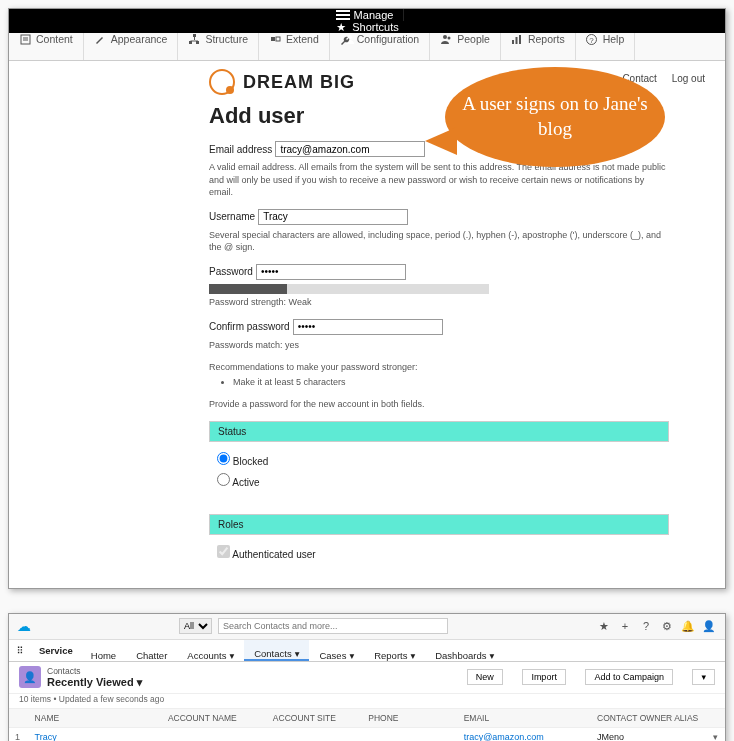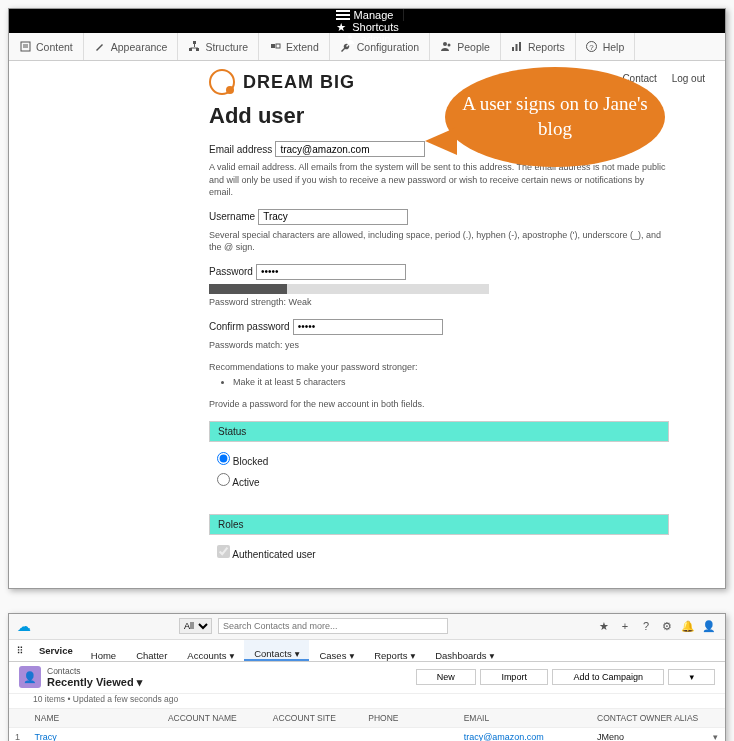--- a/index.html
+++ b/index.html
@@ -9,21 +9,21 @@
 
 
 .admin-bar { background: #000; color: #fff; display: flex; align-items: center; height: 24px; font-size: 11px; flex-direction: column; }
 .admin-bar .manage { background: #000; padding: 0 10px 0 6px; display: flex; align-items: center; gap: 4px; height: 100%; border-right: 1px solid #222; }
 .admin-bar .item { padding: 0 10px; display: flex; align-items: center; gap: 5px; height: 100%; color: #fff; }
 .hamburger { width: 14px; height: 10px; display: inline-block; }
 .hamburger span { display: block; height: 2px; background: #fff; margin-bottom: 2px; }
 
 
 .sub-bar { background: #f9f9f9; border-bottom: 1px solid #ccc; display: flex; height: 28px; font-size: 10.5px; }
-.sub-bar .tab { padding: 0 10px; display: flex; align-items: center; gap: 5px; border-right: 1px solid #ddd; color: #555; }
+.sub-bar .tab { padding: 0 10px; display: flex; align-items: flex-start; gap: 5px; border-right: 1px solid #ddd; color: #555; }
 .icon-box { width: 12px; height: 12px; display: inline-flex; align-items: center; justify-content: center; }
 
 
 .site-header { display: flex; align-items: center; padding: 8px 0 2px 200px; position: relative; }
 .logo-circle { width: 26px; height: 26px; border: 2px solid #e67e22; border-radius: 50%; margin-right: 8px; position: relative; }
 .logo-circle::after { content: ""; position: absolute; width: 8px; height: 8px; background: #e67e22; border-radius: 50%; bottom: -1px; right: -1px; }
 .site-title { font-size: 18px; font-weight: bold; letter-spacing: 1px; }
 .header-links { position: absolute; right: 20px; top: 12px; font-size: 10px; color: #444; }
 .header-links span { margin-left: 12px; }
 
@@ -60,22 +60,22 @@
 .sf-nav { display: flex; align-items: center; height: 22px; border-bottom: 1px solid #ccc; font-size: 9.5px; }
 .sf-nav .dots { width: 22px; text-align: center; }
 .sf-nav .svc { font-weight: bold; padding: 0 8px; }
 .sf-nav .nitem { padding: 0 10px; height: 100%; display: flex; align-items: flex-end; gap: 3px; color: #222; }
 .sf-nav .nitem.active { border-bottom: 2px solid #4a90e2; background: #eef4fb; }
 
 .sf-listhead { display: flex; align-items: center; justify-content: space-between; padding: 4px 10px; border-bottom: 1px solid #eee; font-size: 9px; }
 .sf-listhead .left { display: flex; align-items: center; gap: 6px; }
 .sf-tile { width: 22px; height: 22px; background: #a78bda; border-radius: 3px; display: flex; align-items: center; justify-content: center; color: #fff; font-size: 11px; }
 .sf-list-title { font-weight: bold; font-size: 11px; }
-.sf-buttons button { font-size: 9px; border: 1px solid #ccc; background: #fff; padding: 2px 20px; margin-left: 2px; }
-.sf-meta { font-size: 8.5px; color: #666; padding: 0 24px 4px; }
+.sf-buttons button { font-size: 9px; border: 1px solid #ccc; background: #fff; padding: 2px 8px; margin-left: 17px; }
+.sf-meta { font-size: 8.5px; color: #666; padding: 0 10px 4px; }
 .sf-cols, .sf-row { display: flex; align-items: center; font-size: 9px; border-top: 1px solid #eee; }
 .sf-cols { background: #f7f7f7; font-size: 8.5px; text-transform: uppercase; color: #555; }
 .sf-row > div, .sf-cols > div { padding: 4px 6px; }
 .c-num { width: 20px; color: #666; }
 .c-name { width: 140px; }
 .c-acct { width: 110px; }
 .c-site { width: 100px; }
 .c-phone { width: 100px; }
 .c-email { width: 140px; }
 .c-owner { width: 120px; }

